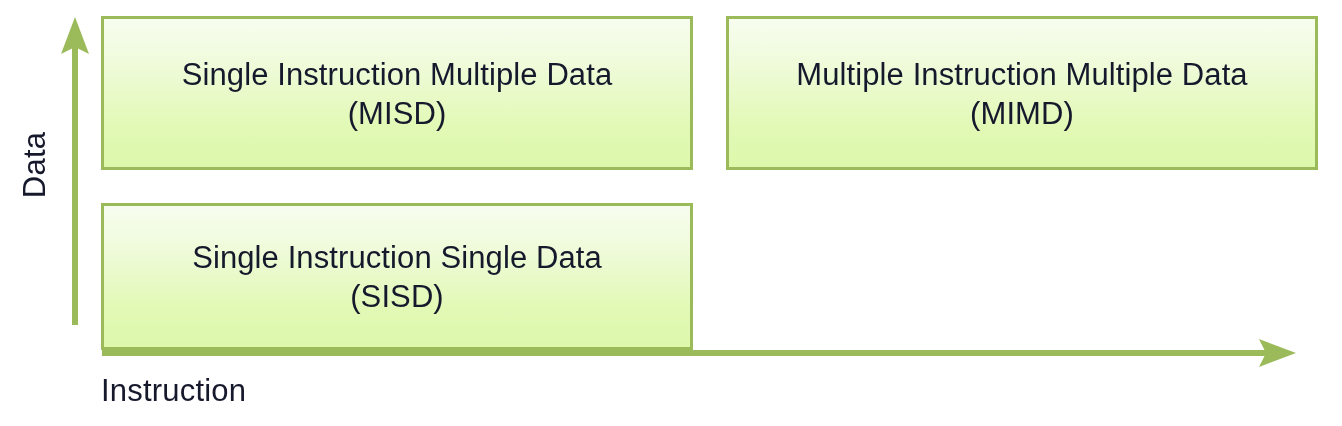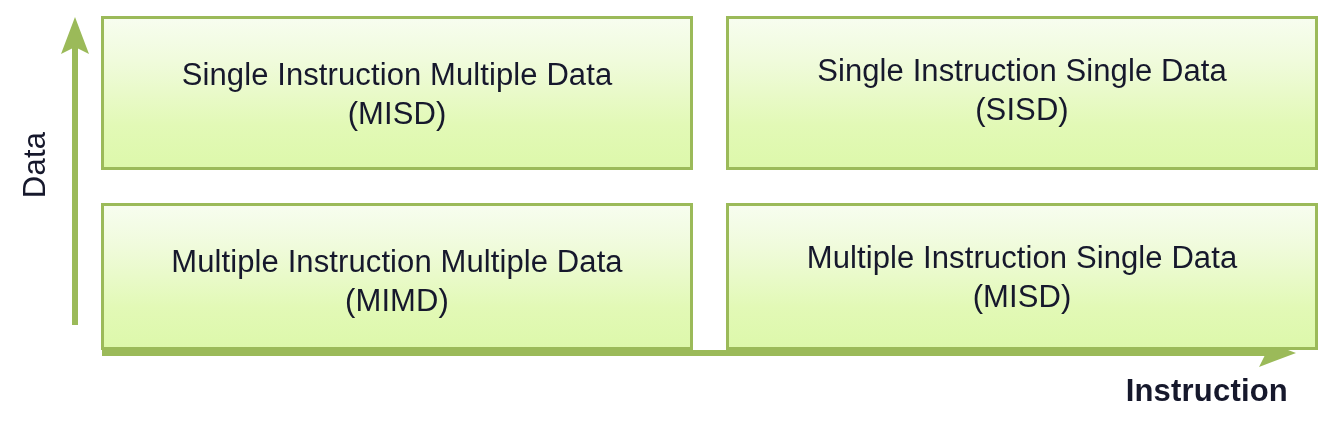--- a/index.html
+++ b/index.html
@@ -44,25 +44,24 @@
     height: 330px;
     display: flex;
     align-items: center;
     justify-content: center;
   }
   #y-axis-label span {
     transform: rotate(-90deg);
     display: block;
   }
   #x-axis-label {
-    left: 94px;
+    left: 101px;
     top: 373px;
     width: 1194px;
-    text-align: right;
-    font-weight: bold;
+    text-align: left;
   }
 
   
   #matrix {
     position: absolute;
     left: 101px;
     top: 16px;
     width: 1187px;
     height: 311px;
     display: grid;
@@ -121,29 +120,25 @@
 
   <div class="axis-label" id="x-axis-label">Instruction</div>
 
   <div id="matrix">
 
     <div class="quadrant row-top">
       <div class="q-title">Single Instruction Multiple Data</div>
       <div class="q-abbr">(MISD)</div>
     </div>
 
-    <div class="quadrant row-bottom">
-      <div class="q-title">Single Instruction Single Data</div>
-      <div class="q-abbr">(SISD)</div>
-    </div>
-
     <div class="quadrant row-top">
       <div class="q-title">Multiple Instruction Multiple Data</div>
       <div class="q-abbr">(MIMD)</div>
     </div>
 
     <div class="quadrant row-bottom">
-      <div class="q-title">Multiple Instruction Single Data</div>
-      <div class="q-abbr">(MISD)</div>
+      <div class="q-title">Single Instruction Single Data</div>
+      <div class="q-abbr">(SISD)</div>
     </div>
+
 
   </div>
 </div>
 
 </body></html>

